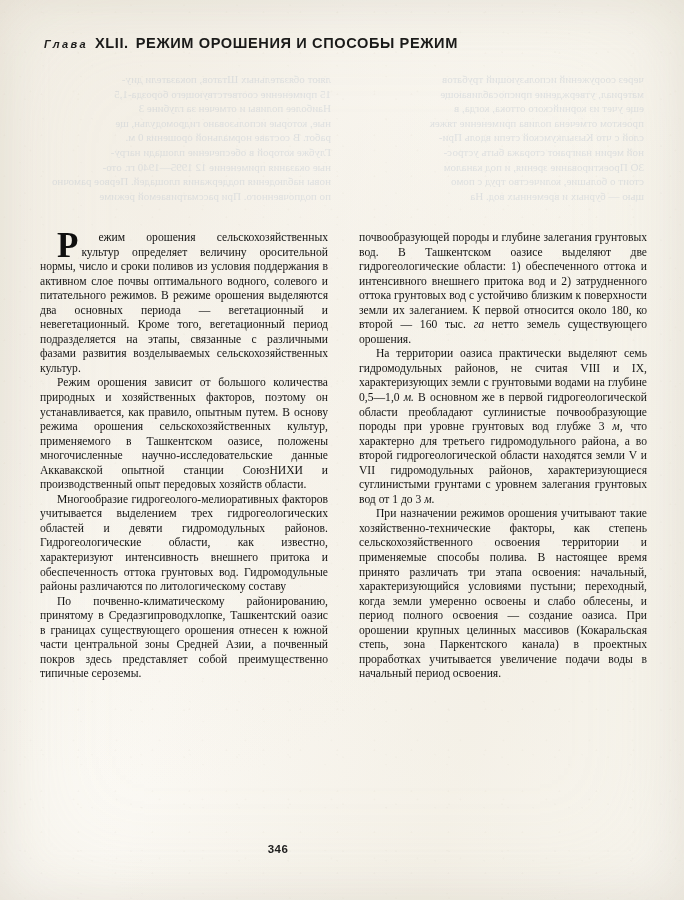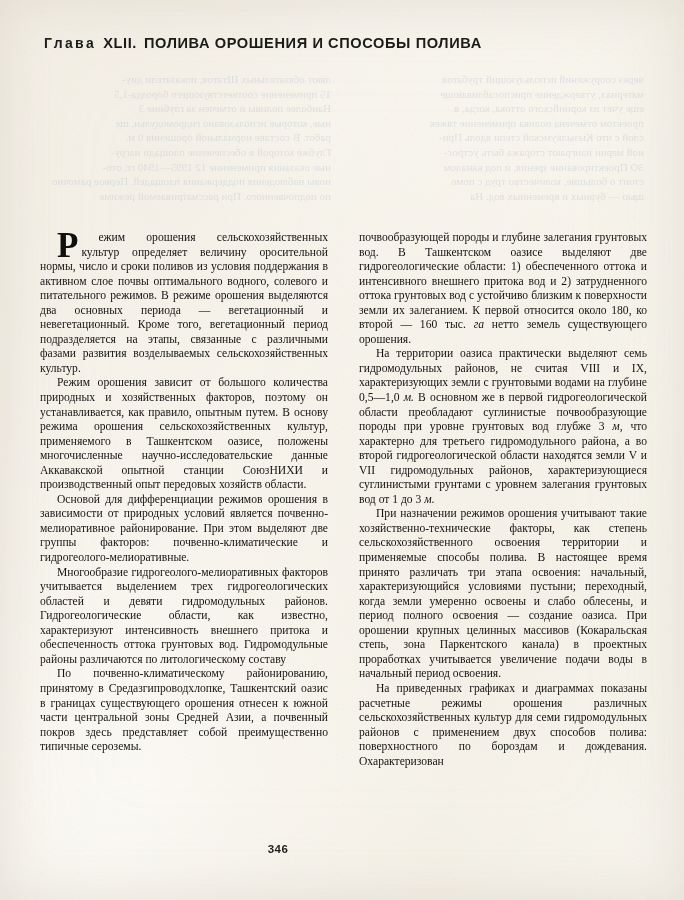--- a/index.html
+++ b/index.html
@@ -42,21 +42,21 @@
   .title{
     position:absolute;
     left:44px; top:35px; width:600px;
     font-family:"Liberation Sans", sans-serif;
     font-weight:700;
     font-size:14.6px;
     letter-spacing:.2px;
     color:#141414;
     white-space:nowrap;
   }
-  .title .gl{ letter-spacing:2.4px; font-size:14px; }
+  .title .gl{ letter-spacing:2.4px; font-size:11px;font-style:italic; }
   .title .nm{ letter-spacing:.6px;margin-top:8px; }
   .title .sp{ display:inline-block; width:7px; }
 
   
   .bleed{
     position:absolute;
     left:40px; top:72px; width:604px; height:132px;
     transform:scaleX(-1);
     color:#b9c3cf;
     opacity:.40;
@@ -143,38 +143,36 @@
       <p>ные, которые использовано гидромодульн, ще</p>
       <p>работ. В составе нормальной орошения  0 м.</p>
       <p>Глубже которой в обеспечение  площади нагру-</p>
       <p>ные оказания применение 12 1995—1940 гг. ото-</p>
       <p>новы наблюдения поддержания площадей. Первое рамочно</p>
       <p>по подпочвенного.    При   рассматриваемой режиме</p>
     </div>
   </div>
 
   <div class="title">
-    <span class="gl">Глава</span><span class="sp"></span><span class="nm">XLII.</span><span class="sp"></span><span class="nm">ПОЛИВА  ОРОШЕНИЯ  И  СПОСОБЫ  ПОЛИВА</span>
+    <span class="gl">Глава</span><span class="sp"></span><span class="nm">XLII.</span><span class="sp"></span><span class="nm">РЕЖИМ  ОРОШЕНИЯ  И  СПОСОБЫ  РЕЖИМ</span>
   </div>
 
   <div class="body">
 
     <div class="col left">
       <p class="firstp"><span class="dropcap">Р</span><span>ежим  орошения  сельскохозяйственных  культур  определяет  величину оросительной нормы, число и сроки поливов из условия  поддержания  в активном слое почвы оптимального водного, солевого и питательного режимов.  В режиме  орошения выделяются два основных  периода — вегетационный и невегетационный.  Кроме того, вегетационный период подразделяется на этапы, связанные с различными фазами развития  возделываемых  сельскохозяйственных культур.</span></p>
       <p>Режим орошения зависит от большого количества природных и хозяйственных факторов, поэтому он устанавливается, как правило, опытным путем.  В основу  режима орошения сельскохозяйственных культур, применяемого в Ташкентском оазисе, положены многочисленные    научно-исследовательские данные Аккавакской опытной станции СоюзНИХИ и производственный опыт передовых хозяйств области.</p>
-      <p>Основой для  дифференциации  режимов орошения в зависимости от природных условий является почвенно-мелиоративное районирование. При этом  выделяют две группы факторов: почвенно-климатические  и гидрогеолого-мелиоративные.</p>
       <p>Многообразие   гидрогеолого-мелиоративных факторов учитывается выделением трех гидрогеологических областей и девяти гидромодульных районов. Гидрогеологические области, как известно, характеризуют интенсивность внешнего притока и обеспеченность оттока грунтовых вод. Гидромодульные районы различаются по литологическому составу</p>
       <p>По почвенно-климатическому районированию,  принятому   в  Средазгипроводхлопке, Ташкентский оазис в границах существующего орошения отнесен  к южной  части центральной зоны Средней Азии, а почвенный покров здесь представляет  собой преимущественно типичные сероземы.</p>
     </div>
 
     <div class="col right">
       <p class="noind">почвообразующей  породы и глубине залегания грунтовых  вод. В Ташкентском  оазисе выделяют две гидрогеологические  области: 1) обеспеченного оттока и интенсивного внешнего притока вод и 2) затрудненного оттока грунтовых  вод с устойчиво  близким  к поверхности земли  их залеганием.  К первой  относится  около  180,  ко  второй — 160 тыс. <i>га</i> нетто земель существующего орошения.</p>
       <p>На территории оазиса практически выделяют семь гидромодульных районов, не считая VIII  и IX, характеризующих  земли с грунтовыми  водами  на  глубине 0,5—1,0 <i>м.</i> В основном же в первой гидрогеологической области преобладают  суглинистые почвообразующие породы при уровне грунтовых вод глубже 3 <i>м,</i> что характерно  для  третьего гидромодульного района, а во второй гидрогеологической области находятся земли V и VII гидромодульных районов, характеризующиеся суглинистыми грунтами с уровнем залегания грунтовых вод от 1 до 3 <i>м.</i></p>
       <p>При назначении режимов орошения учитывают такие хозяйственно-технические факторы, как степень сельскохозяйственного освоения территории и применяемые  способы полива. В настоящее  время принято различать три этапа освоения: начальный, характеризующийся условиями пустыни; переходный, когда земли умеренно освоены и слабо облесены, и период полного освоения — создание оазиса. При орошении крупных целинных  массивов  (Кокаральская  степь,  зона Паркентского  канала) в проектных проработках учитывается увеличение подачи воды в начальный период освоения.</p>
-      <p>На приведенных  графиках и диаграммах показаны  расчетные режимы орошения различных  сельскохозяйственных  культур для семи гидромодульных  районов с применением двух способов полива: поверхностного по бороздам  и дождевания.  Охарактеризован</p>
     </div>
 
   </div>
 
   <div class="folio">346</div>
 
   <div class="vig"></div>
 </div>
 
 </body></html>

